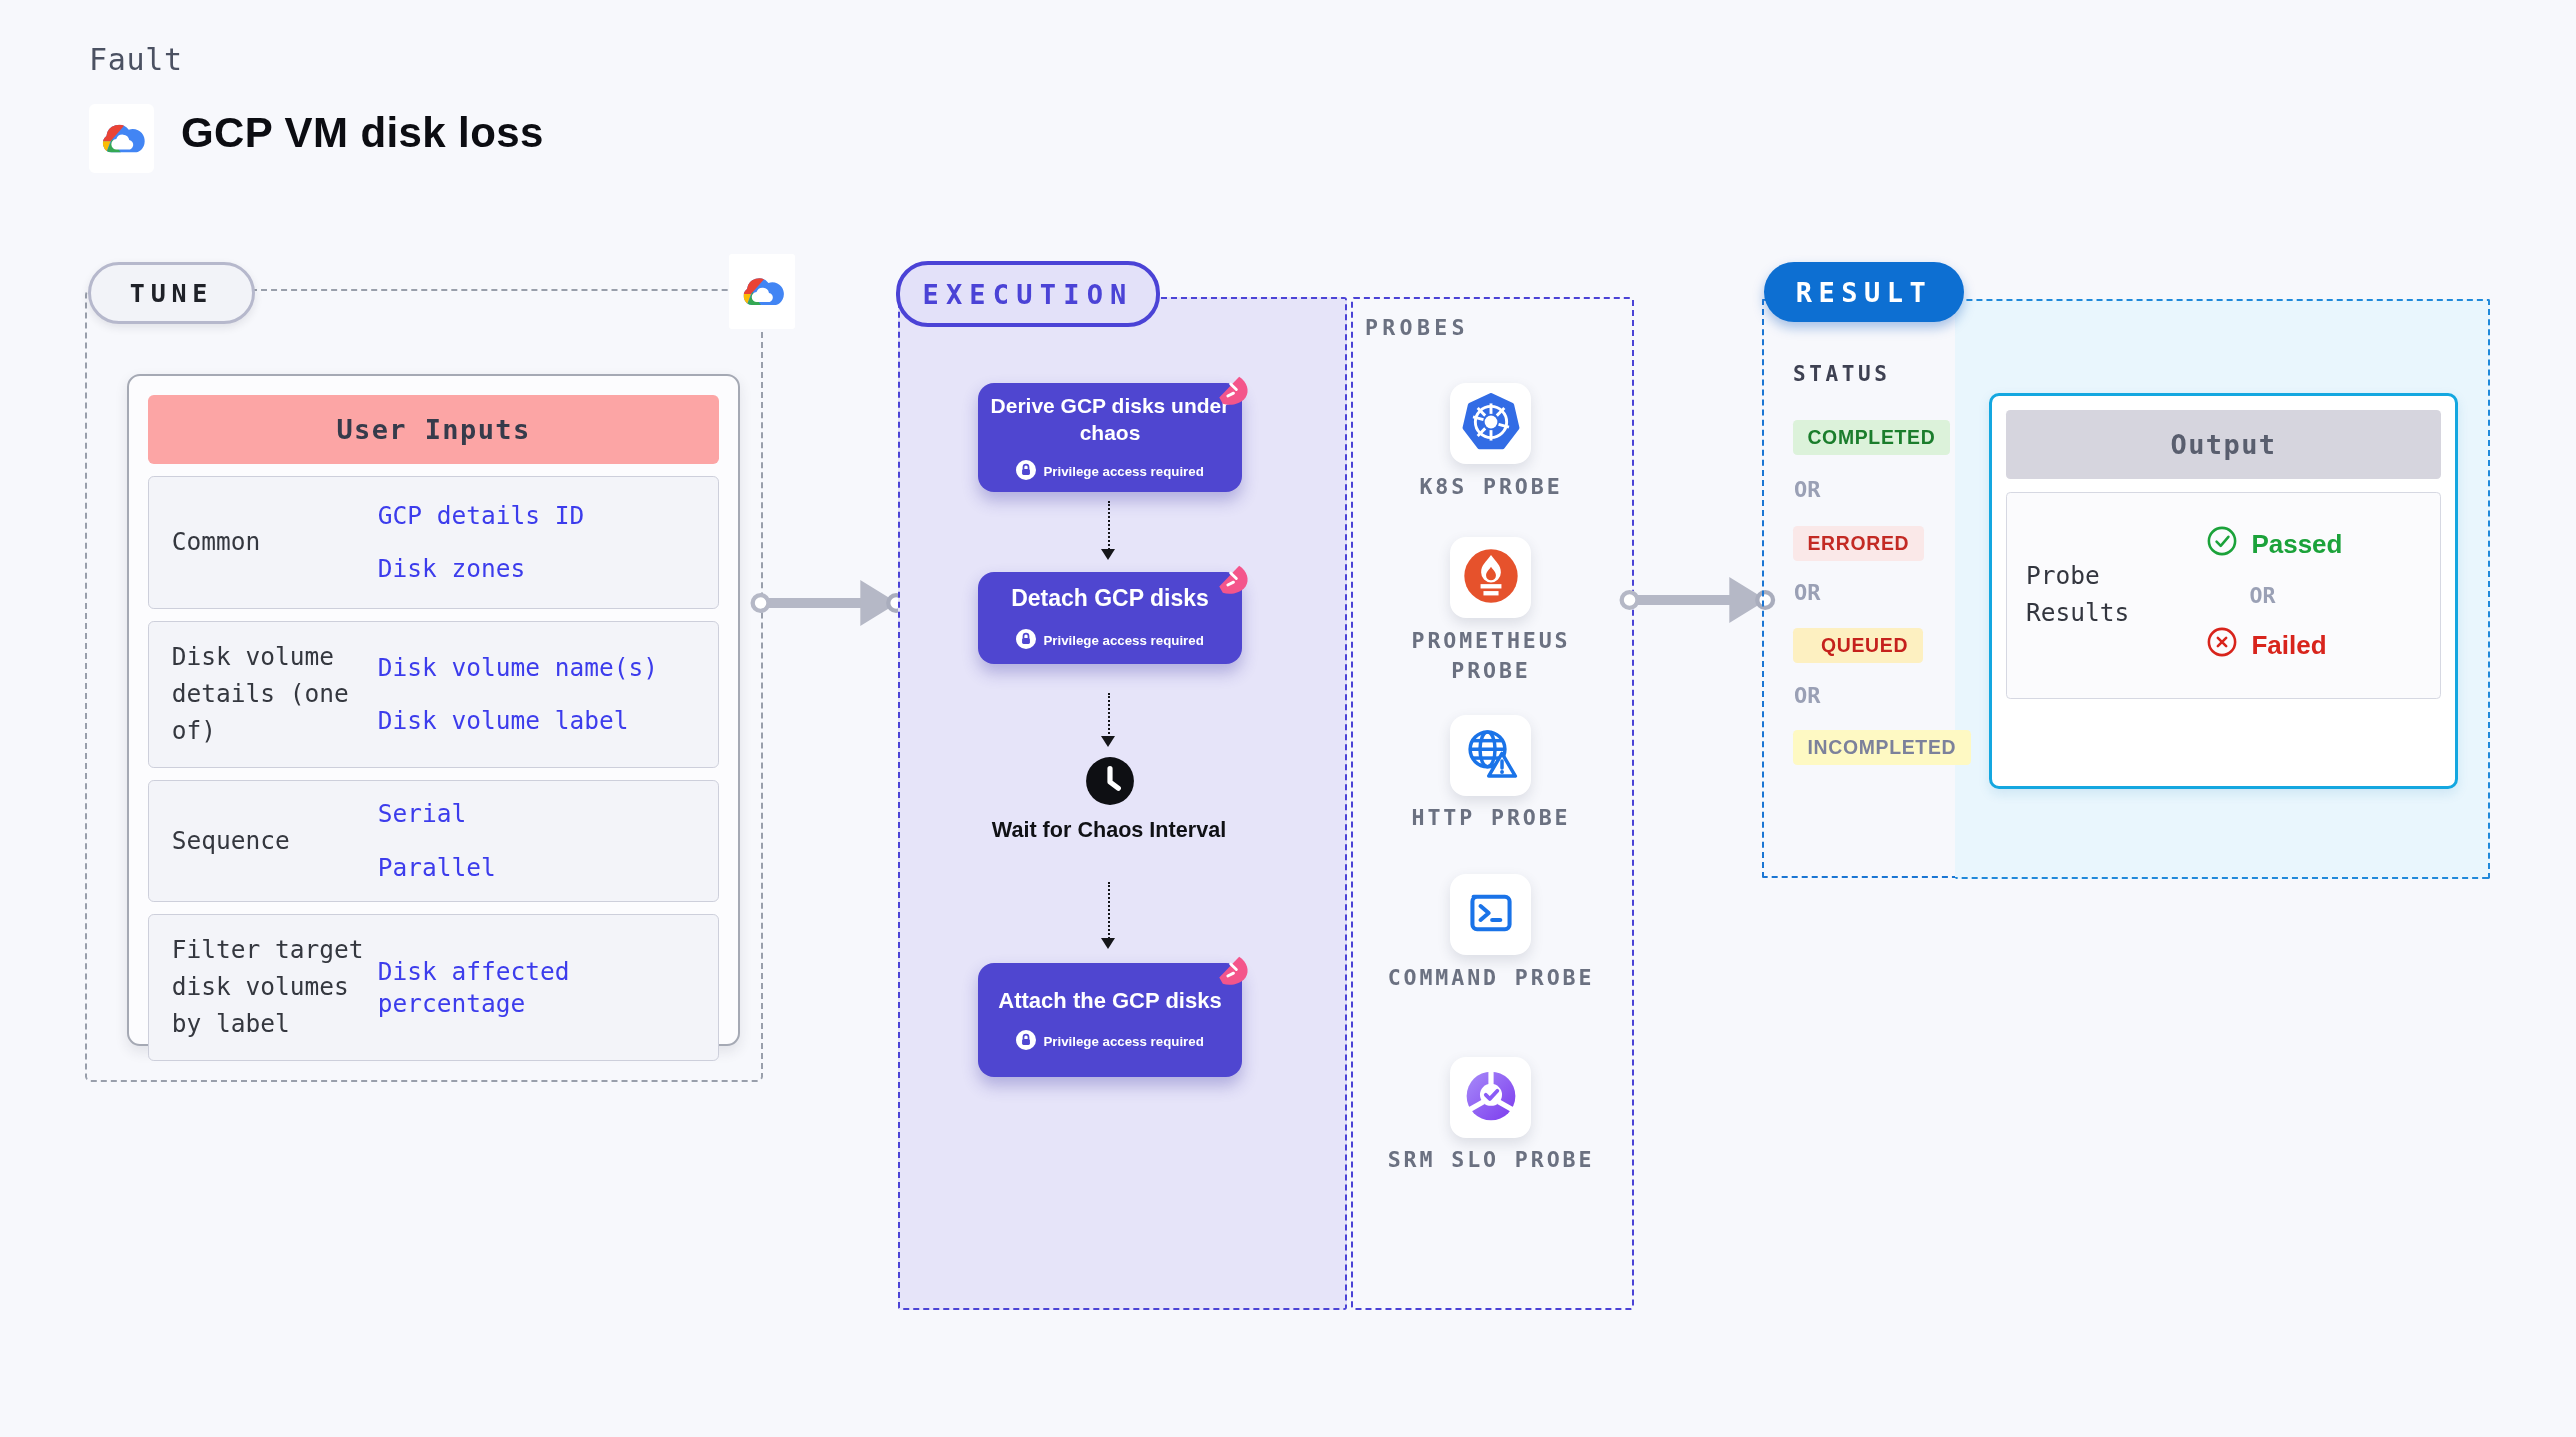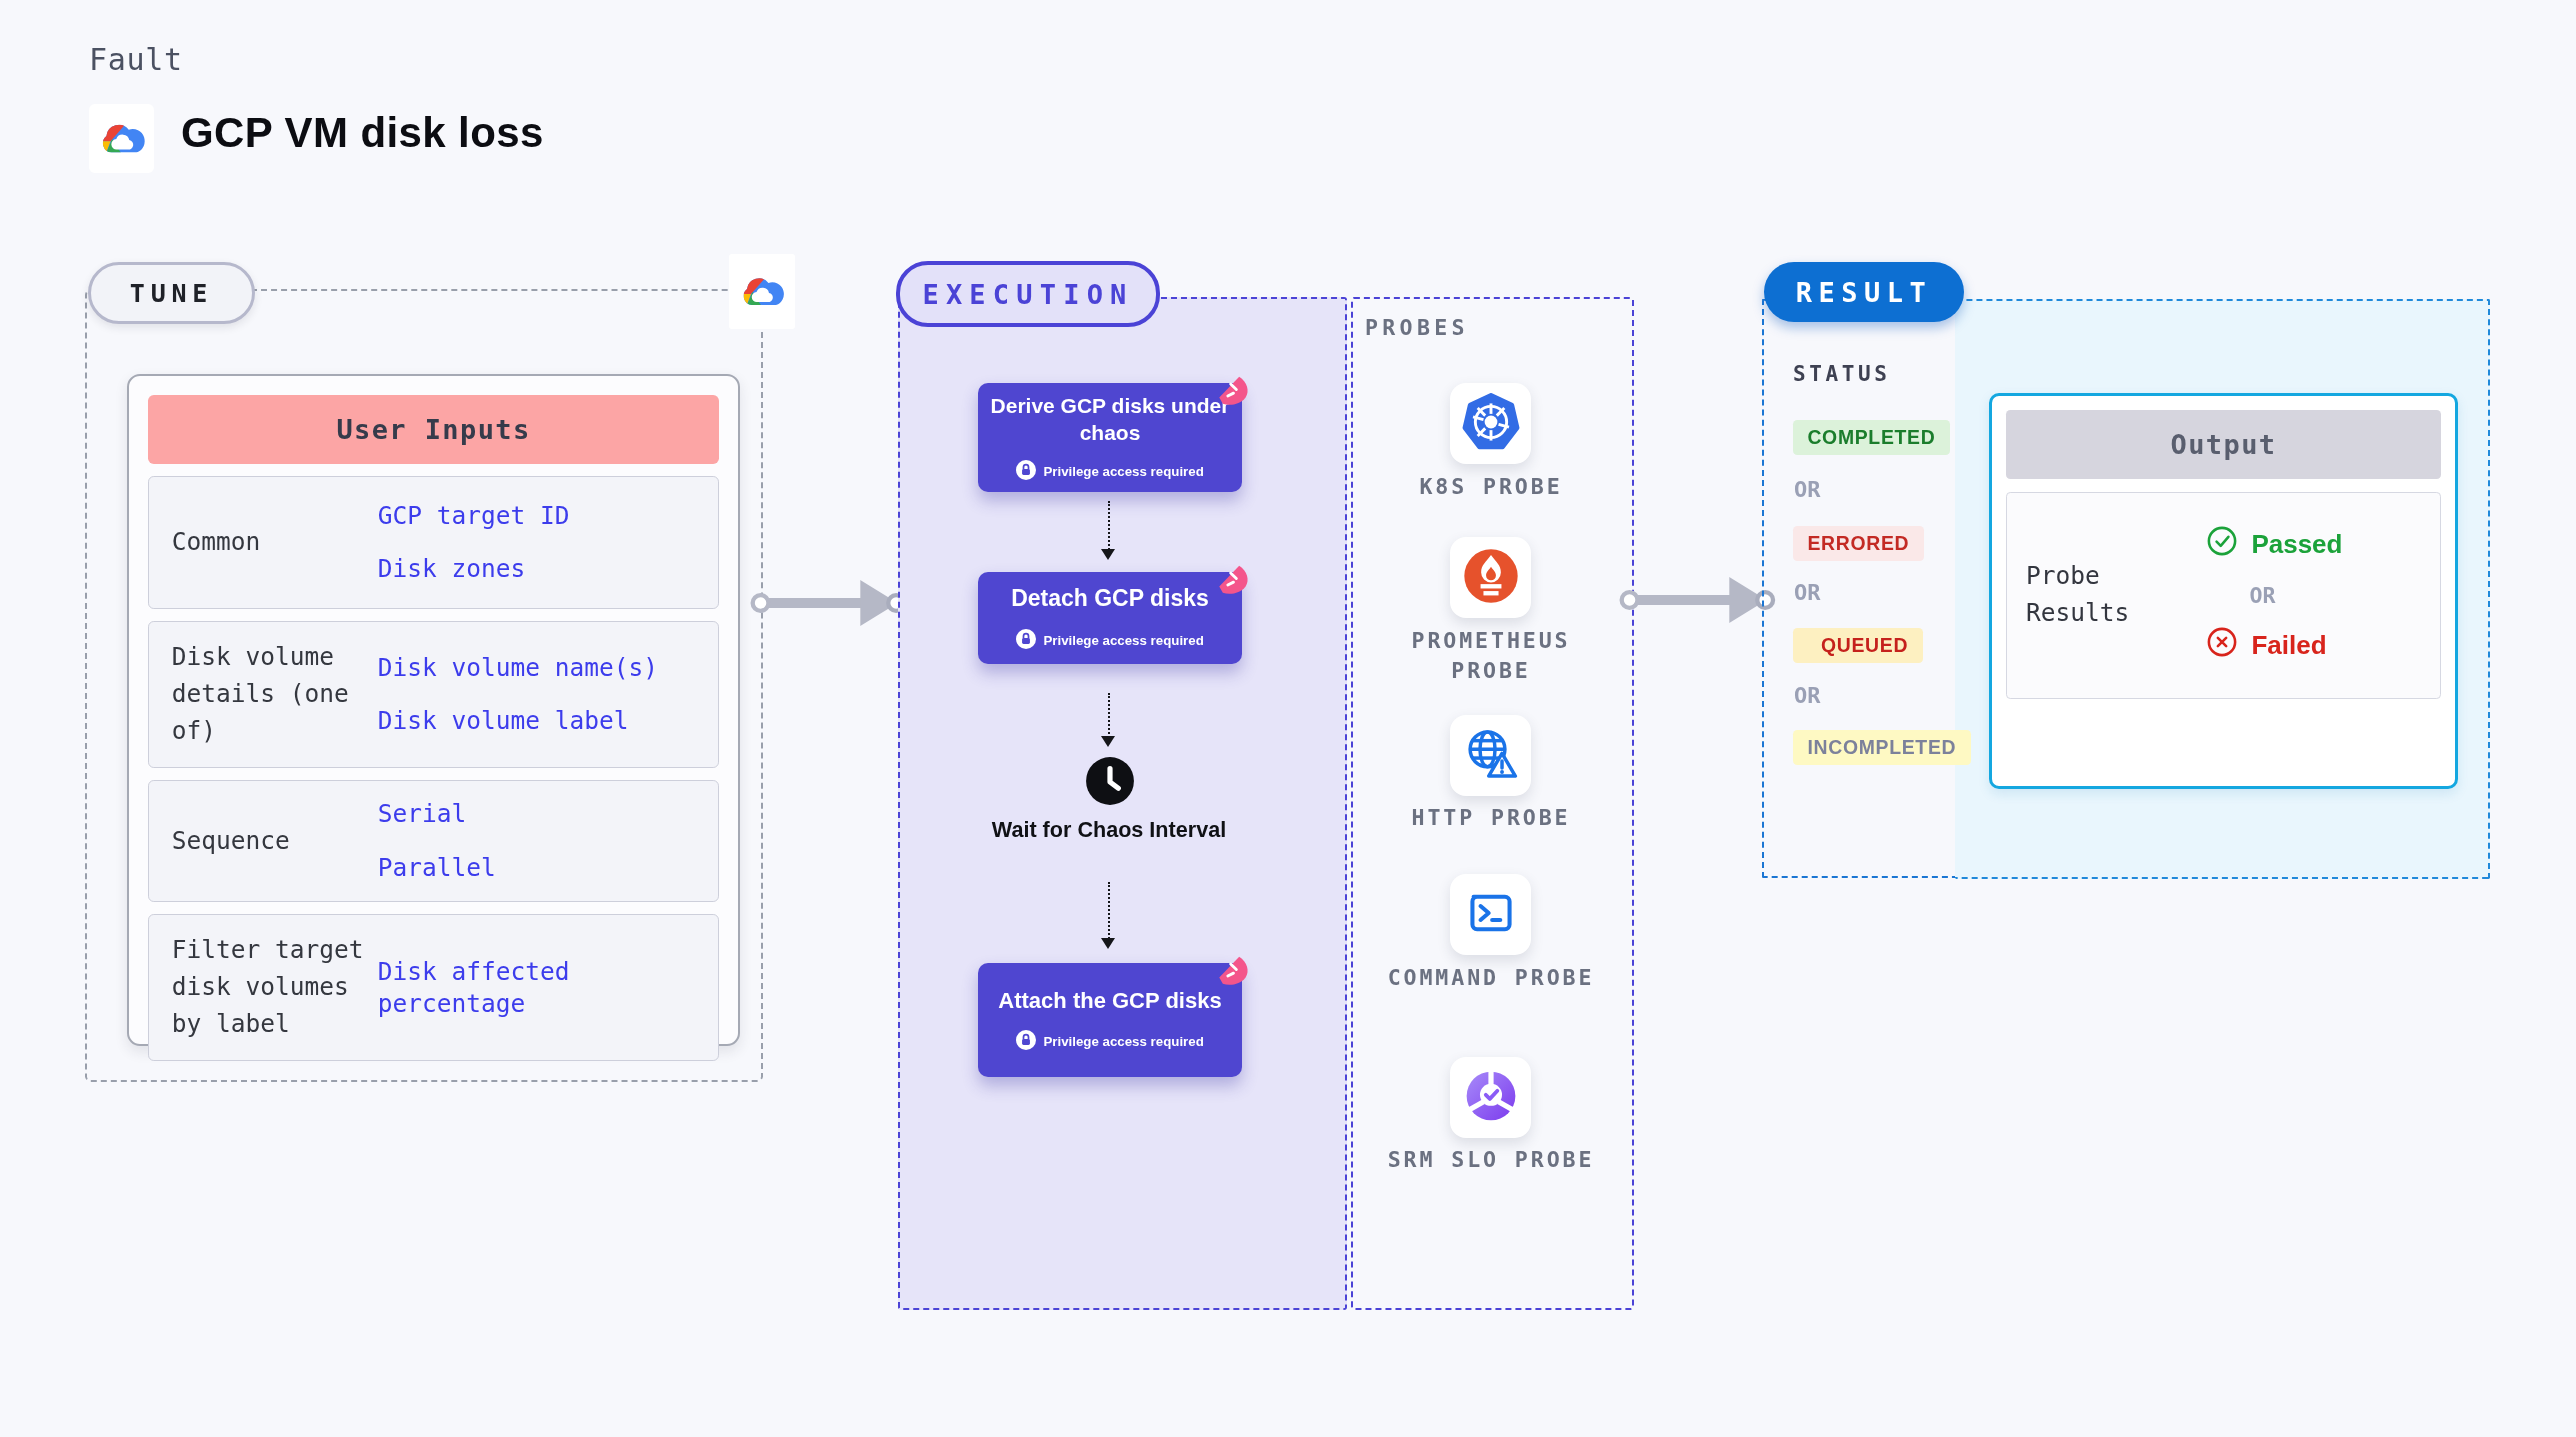--- a/index.html
+++ b/index.html
@@ -40,21 +40,21 @@
   .flow-arrow{width:158px;height:66px;}
   .dotted-arrow{border-left:2.9px dotted #15161a;}
   .dotted-arrow::after{content:"";position:absolute;left:-8.6px;bottom:-13px;
       border:7.2px solid transparent;border-top:11.5px solid #15161a;}
 
   
   .exec-panel{left:898px;top:297px;width:445px;height:1009px;background:#e6e4f9;
               border:2.9px dashed #4b43d6;border-radius:2.9px;}
   .exec-badge{left:896px;top:261px;width:256px;height:58px;background:#e3e1f9;border:4.3px solid #4b43d6;
               font-size:27px;color:#4b43d6;letter-spacing:7.2px;}
-  .step-box{left:978px;width:264px;background:#4f46d0;border-radius:10px;color:#fff;
+  .step-box{left:978px;width:264px;background:#4f46d0;border-radius:16px;color:#fff;
             display:flex;flex-direction:column;align-items:center;justify-content:center;gap:14.4px;
             box-shadow:0 8.6px 16px rgba(57,49,163,.30);box-sizing:border-box;padding:7.2px 10px;}
   .step-title{font-size:21px;font-weight:bold;text-align:center;line-height:1.3;}
   .step-note{display:flex;align-items:center;gap:7.2px;font-size:13.3px;font-weight:600;}
   .ribbon{position:absolute;top:-10px;right:-10px;width:37px;height:36px;}
   .wait-label{font-size:21.6px;font-weight:bold;color:#101115;text-align:center;line-height:1.35;}
 
   
   .probes-panel{left:1351px;top:297px;width:279px;height:1009px;border:2.9px dashed #4b43d6;border-radius:2.9px;}
   .probes-header{left:1365px;top:315px;font-size:21.6px;font-weight:bold;color:#6b7181;letter-spacing:4.3px;}
@@ -134,21 +134,21 @@
       </svg>
     </span>
   </div>
 
   <div class="abs ui-card">
     <div class="ui-header">User Inputs</div>
 
     <div class="ui-row h-r1">
       <div class="ui-row-label">Common</div>
       <div class="ui-row-values">
-        <div class="ui-value">GCP target ID</div>
+        <div class="ui-value">GCP details ID</div>
         <div class="ui-value">Disk zones</div>
       </div>
     </div>
 
     <div class="ui-row h-r2">
       <div class="ui-row-label">Disk volume details (one of)</div>
       <div class="ui-row-values">
         <div class="ui-value">Disk volume name(s)</div>
         <div class="ui-value">Disk volume label</div>
       </div>

